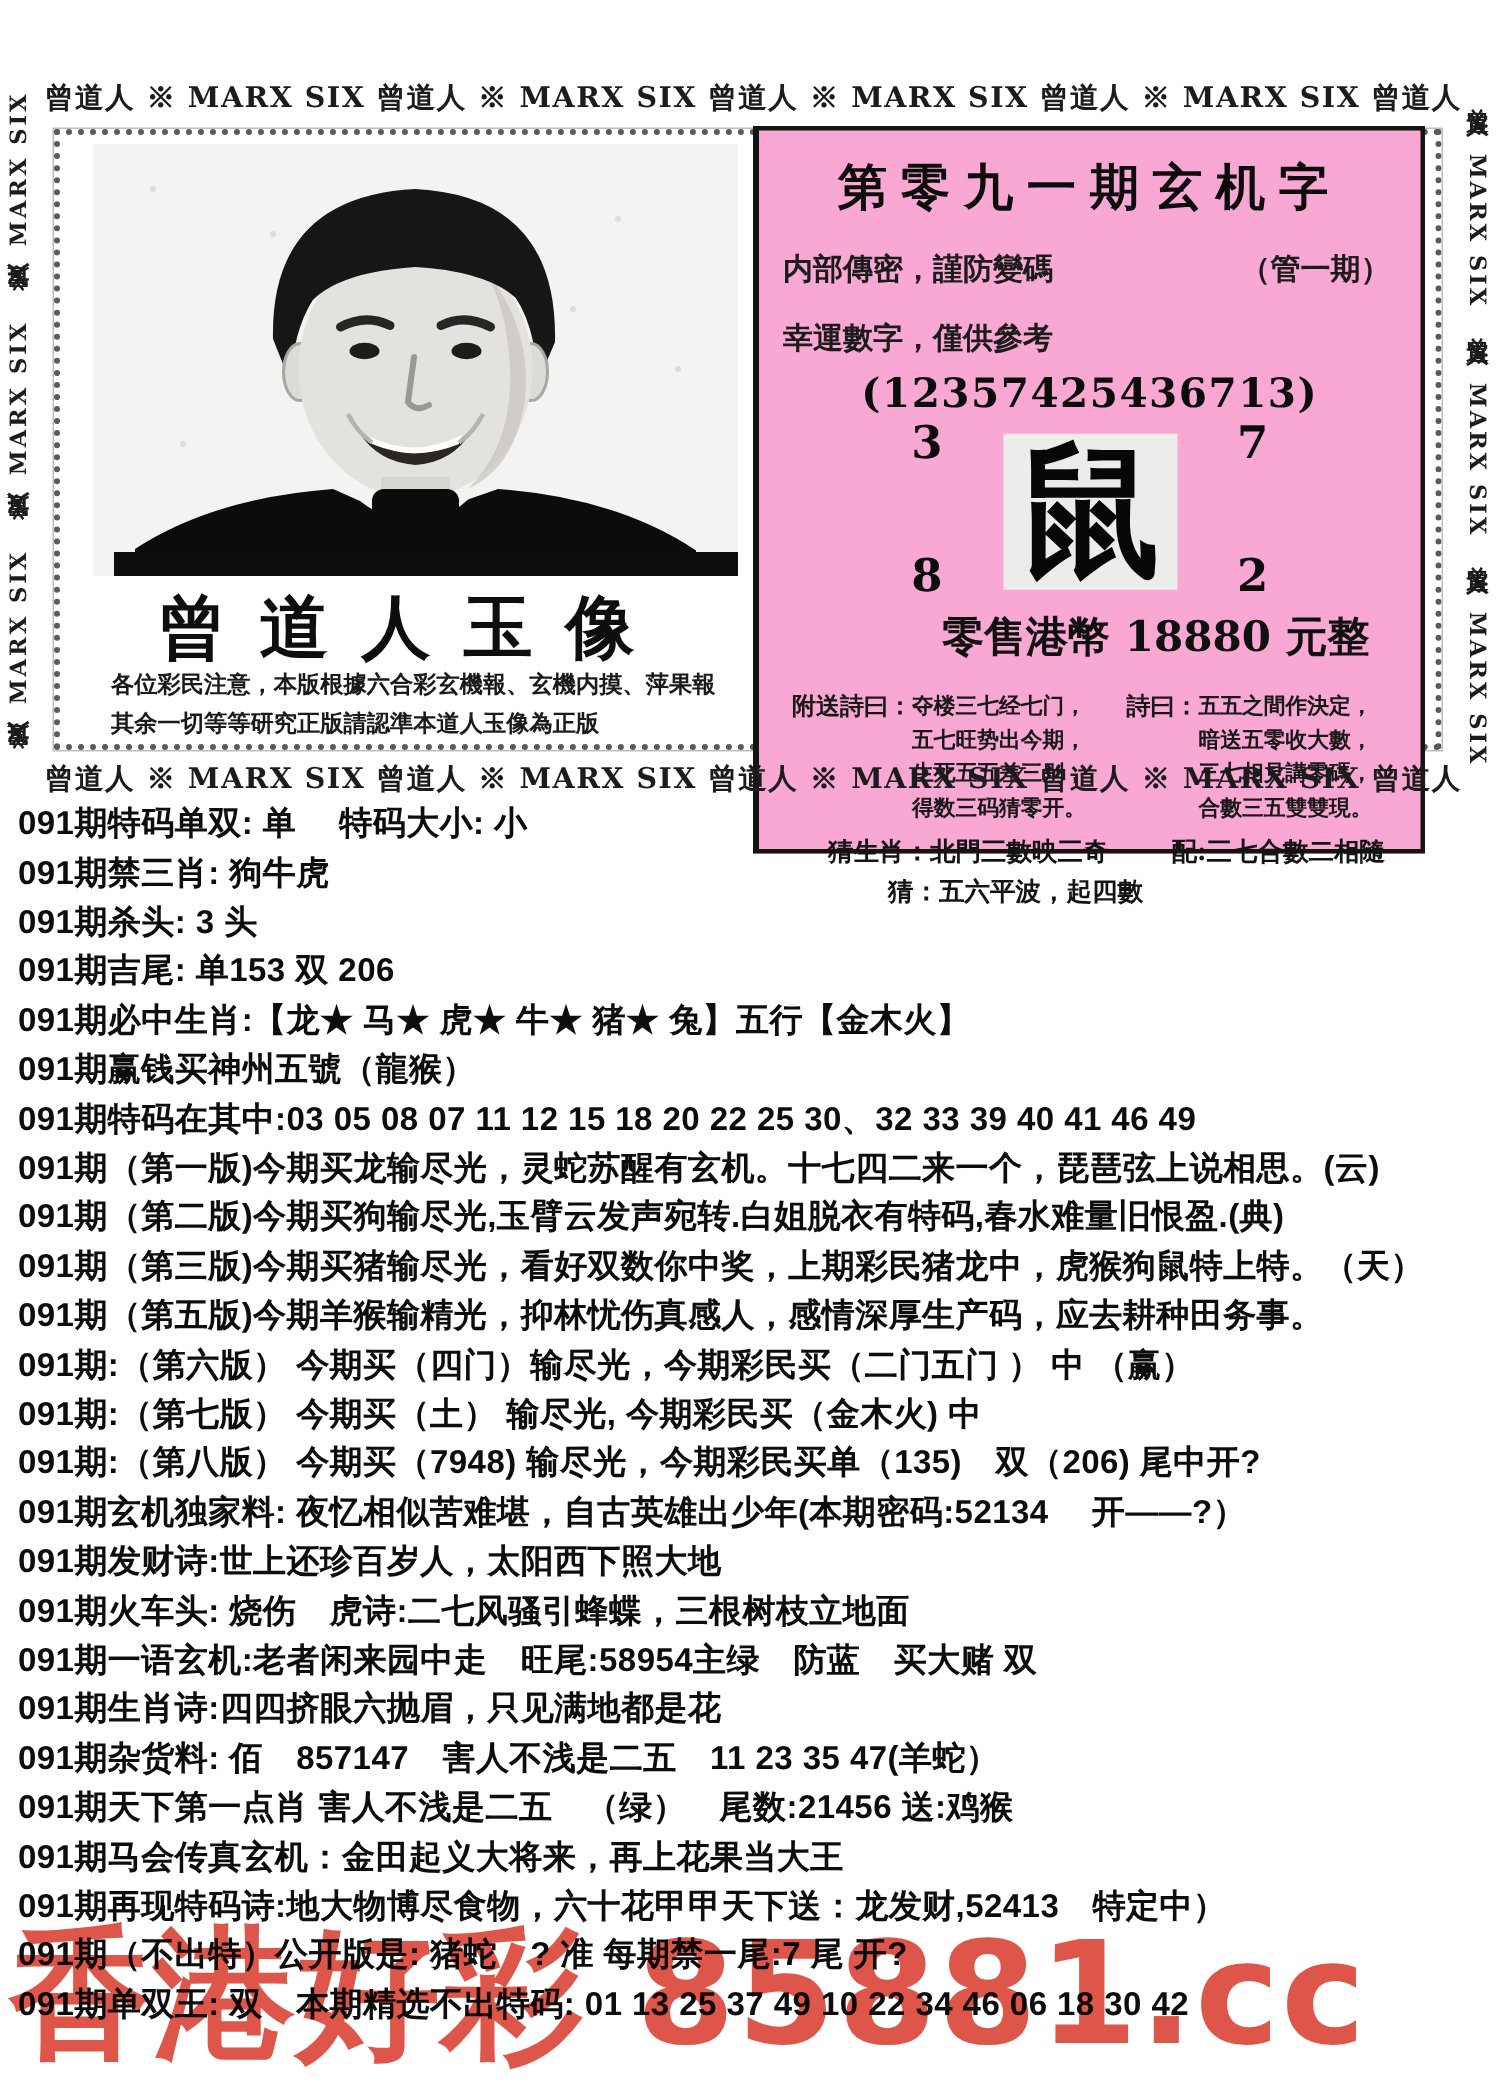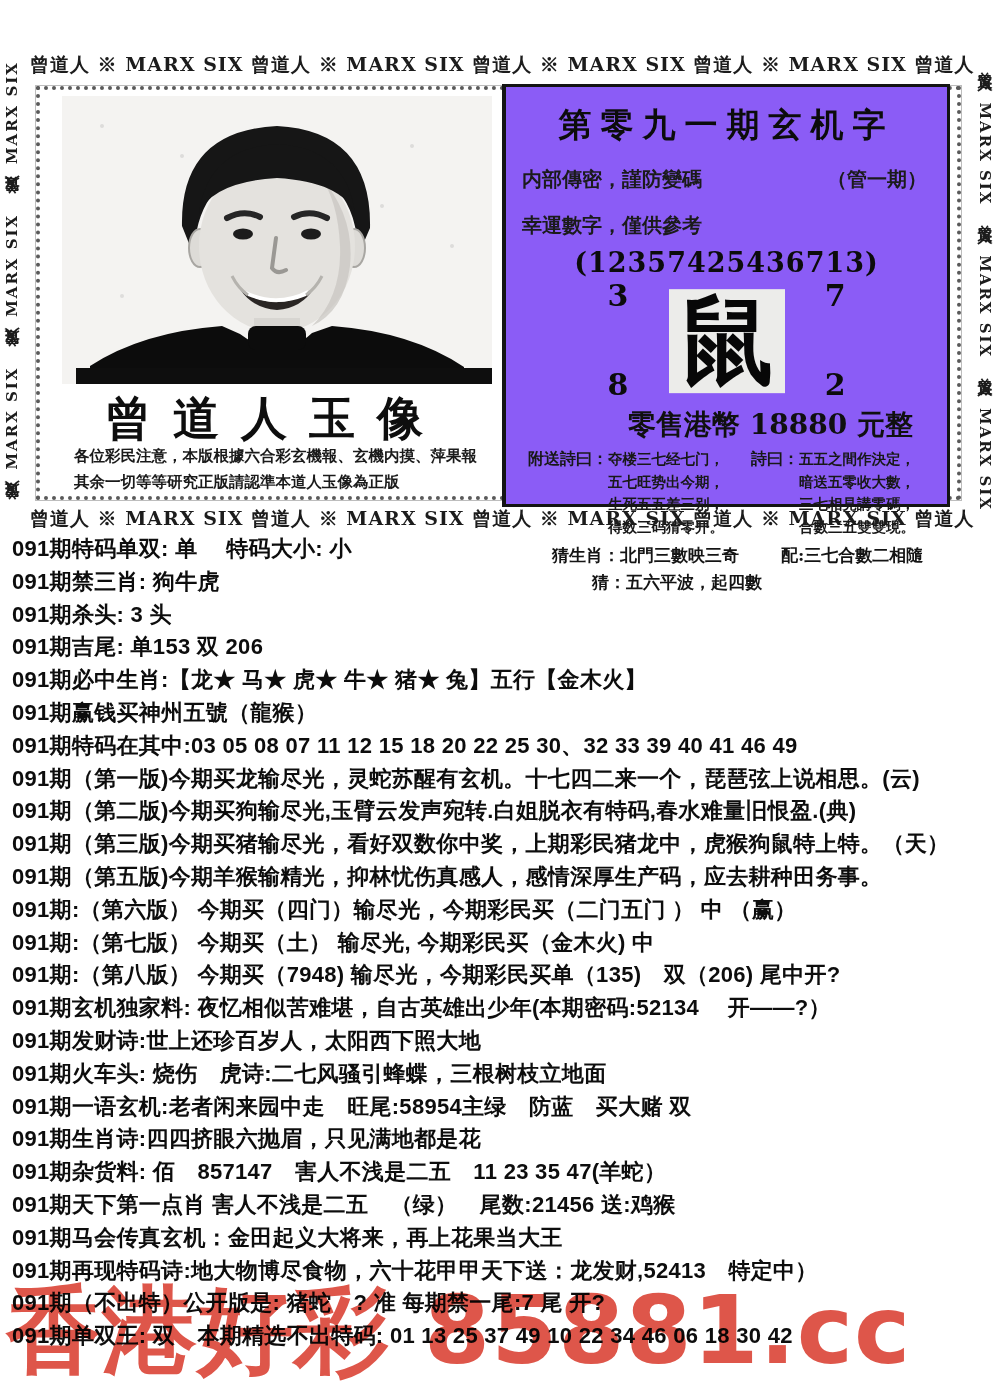--- a/index.html
+++ b/index.html
@@ -47,22 +47,22 @@
   .caption-small {
     position:absolute; left:34px; width:440px;
     font-family:"DejaVu Serif", serif; font-weight:700; font-size:15.5px;
     color:#1a1a1a; white-space:nowrap;
   }
   .caption-small.l1 { top:356px; }
   .caption-small.l2 { top:382px; }
 
   
   .mystic {
-    position:absolute; left:462px; top:-6px; width:448px; height:423px;
-    border:3px solid #141414; border-left-width:4px; background:#8b5cf6;
+    position:absolute; left:462px; top:-6px; width:448px; height:485px;
+    border:3px solid #141414; border-left-width:4px; background:#f9a8d4;
   }
   .m-title {
     margin-top:16px; text-align:center;
     font-family:"DejaVu Serif", serif; font-weight:700; font-size:33px;
     letter-spacing:9px; white-space:nowrap; color:#0c0c0c;
   }
   .m-note-row {
     display:flex; justify-content:space-between; padding:0 20px 0 16px;
     margin-top:18px; font-family:"DejaVu Serif", serif; font-weight:700;
     font-size:20px; color:#1b1b1b; white-space:nowrap;
@@ -84,21 +84,21 @@
     position:absolute; left:50%; top:50%; transform:translate(-50%,-50%);
     font-family:"DejaVu Serif", serif; font-weight:700; font-size:96px;
     line-height:1.08; background:#ececea; padding:0 10px; color:#070707;
   }
   .m-price {
     margin-top:6px; text-align:right; padding-right:34px;
     font-family:"DejaVu Serif", serif; font-weight:700; font-size:28px; color:#101010;
     white-space:nowrap;
     padding-left:13px;
   }
-  .m-poems { display:flex; margin-top:4px; padding:0 6px 0 22px; }
+  .m-poems { display:flex; margin-top:16px; padding:0 6px 0 22px; }
   .poem-col { font-family:"DejaVu Serif", serif; font-weight:700; color:#181818; }
   .poem-col.left  { width:54%; display:flex; }
   .poem-col.right { width:46%; display:flex; }
   .poem-label { font-size:16px; white-space:nowrap; padding-top:1px; }
   .poem-lines div { font-size:14.5px; line-height:22.5px; white-space:nowrap; }
   .m-guess-row {
     display:flex; margin-top:6px; padding-left:46px;
     font-family:"DejaVu Serif", serif; font-weight:700; font-size:17px;
     color:#141414; white-space:nowrap;
   }

